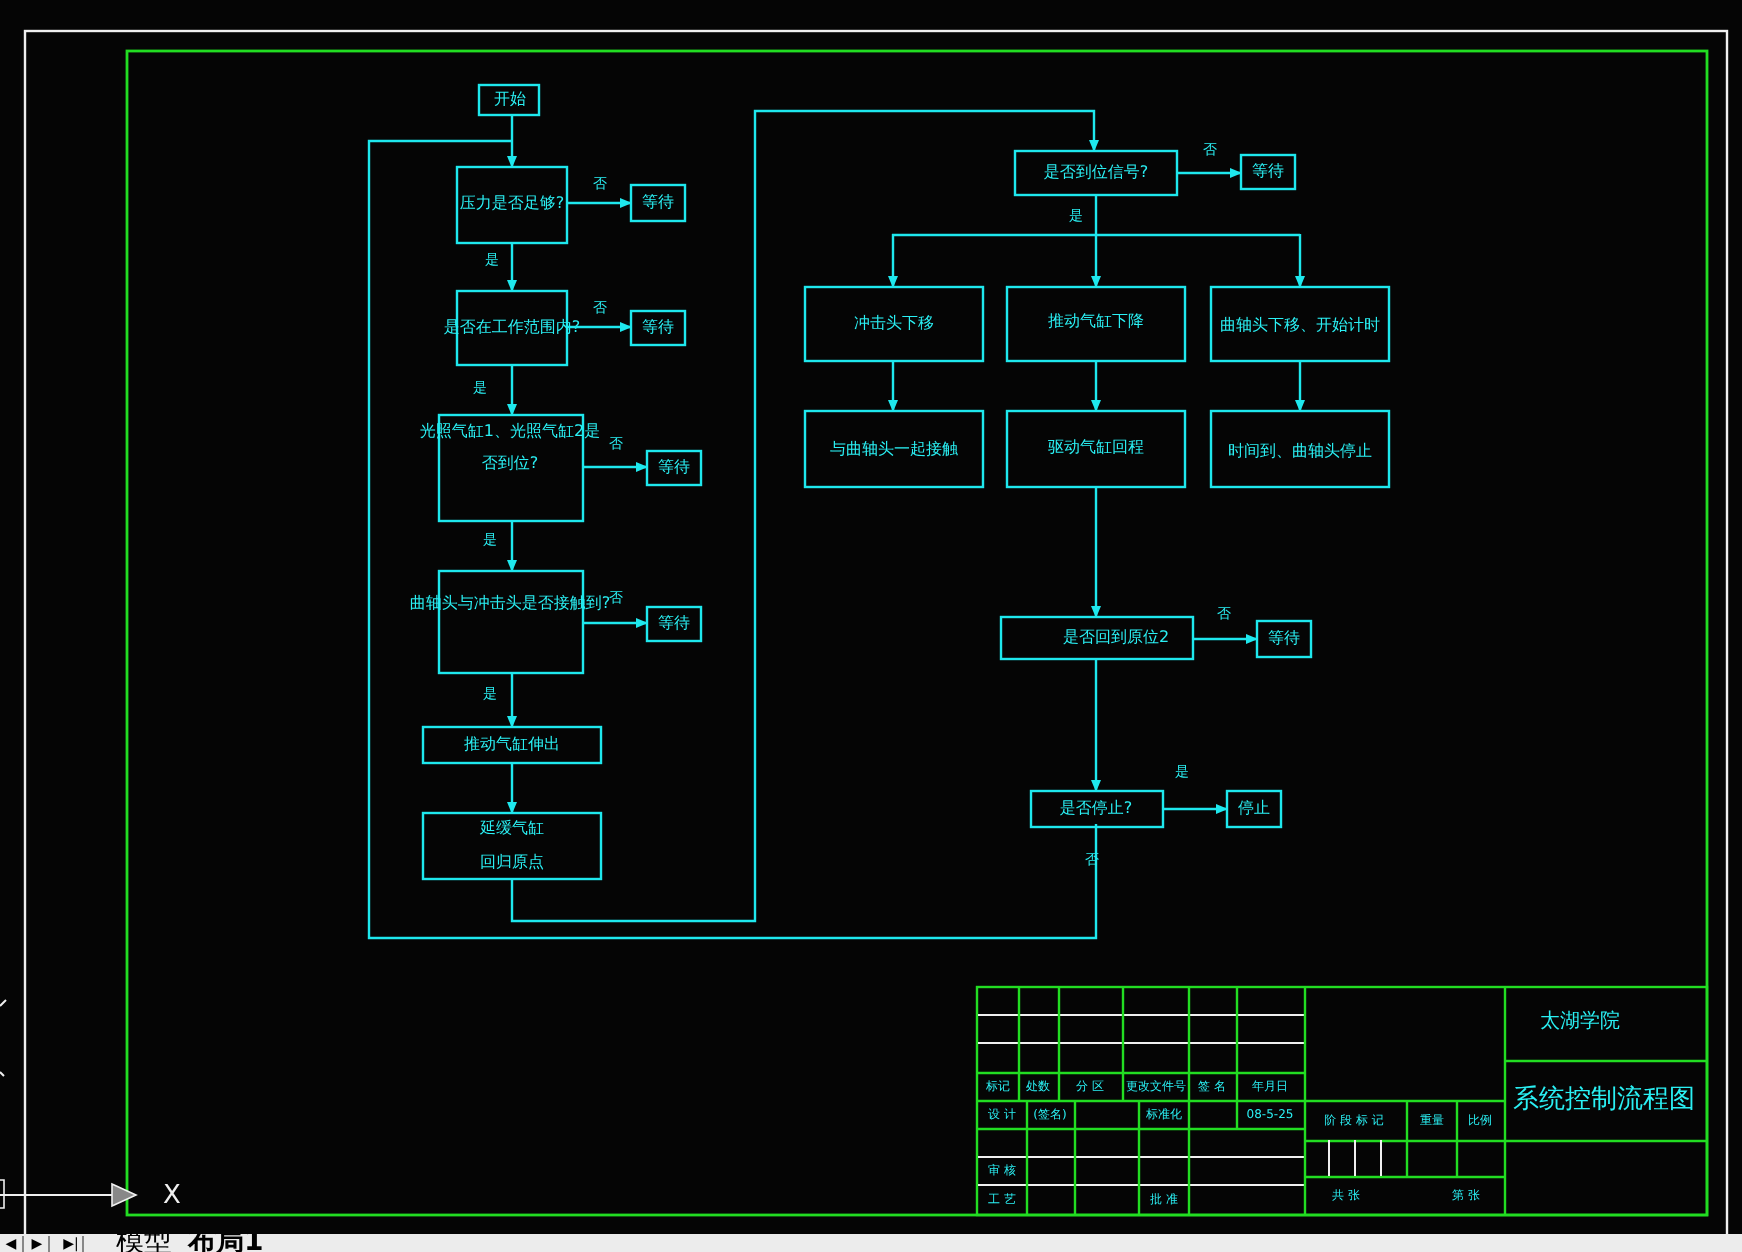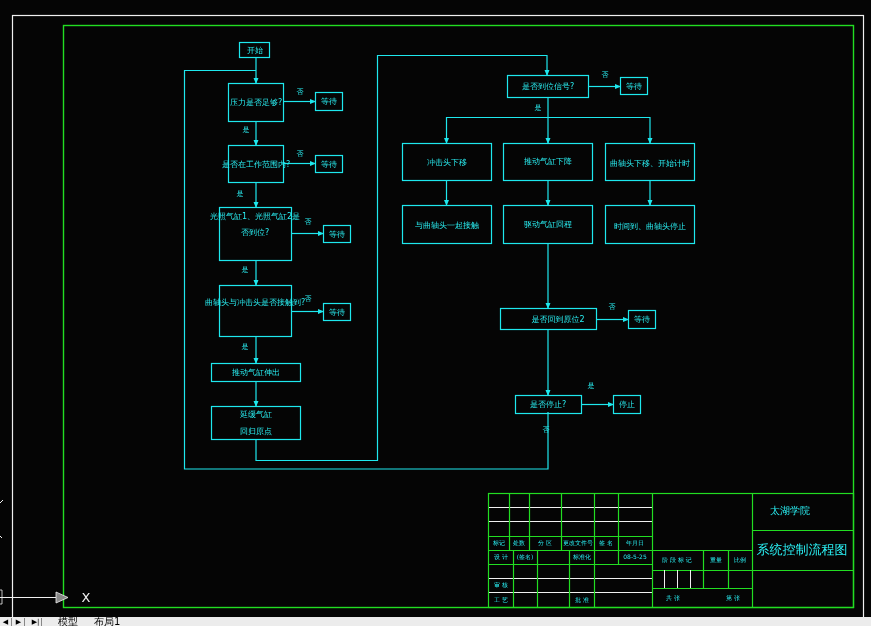--- a/index.html
+++ b/index.html
@@ -8,21 +8,21 @@
   svg text { font-family:"DejaVu Sans", sans-serif; }
   .box { fill:none; stroke:#1ee8ee; stroke-width:1.2; }
   .ln { fill:none; stroke:#1ee8ee; stroke-width:1.2; }
   .txt { fill:#2af0f4; font-size:8px; text-anchor:middle; dominant-baseline:middle; }
   .lbl { fill:#2af0f4; font-size:7px; text-anchor:middle; dominant-baseline:middle; }
   .tb { fill:none; stroke:#22dd22; stroke-width:1.2; }
   .tbw { stroke:#f0f0f0; stroke-width:1; }
   .tbt { fill:#2af0f4; font-size:6px; text-anchor:middle; dominant-baseline:middle; }
   #statusbar { position:absolute; left:0; top:617px; width:871px; height:9px; background:#ececec; overflow:hidden; }
   .navbtn { position:absolute; top:1px; width:11px; height:8px; font-size:7px; line-height:8px; color:#000; text-align:center; border-right:1px solid #888; }
-  .tab { position:absolute; top:-1px; height:10px; font-size:10px; line-height:11px; color:#000; }
+  .tab { position:absolute; top:-1px; height:10px; font-size:14px; line-height:11px; color:#000; }
 </style>
 </head>
 <body>
 
 <div id="canvas">
 <svg width="871" height="617" viewBox="0 0 871 617" xmlns="http://www.w3.org/2000/svg">
   <defs>
     <marker id="arr" markerWidth="6" markerHeight="6" refX="5" refY="3" orient="auto" markerUnits="userSpaceOnUse">
       <path d="M0,0.5 L6,3 L0,5.5 z" fill="#1ee8ee"></path>
     </marker>
@@ -212,14 +212,14 @@
     <text x="802" y="550" fill="#2af0f4" font-size="13" text-anchor="middle" dominant-baseline="middle">系统控制流程图</text>
   </g>
 </svg>
 </div>
 
 <div id="statusbar">
   <div class="navbtn" style="left:0;">◀</div>
   <div class="navbtn" style="left:13px;">▶</div>
   <div class="navbtn" style="left:30px;">▶|</div>
   <div class="tab" style="left:58px;">模型</div>
-  <div class="tab" style="left:94px;">布局1</div>
+  <div class="tab" style="left:94px;font-weight:bold;">布局1</div>
 </div>
 
 </body></html>

